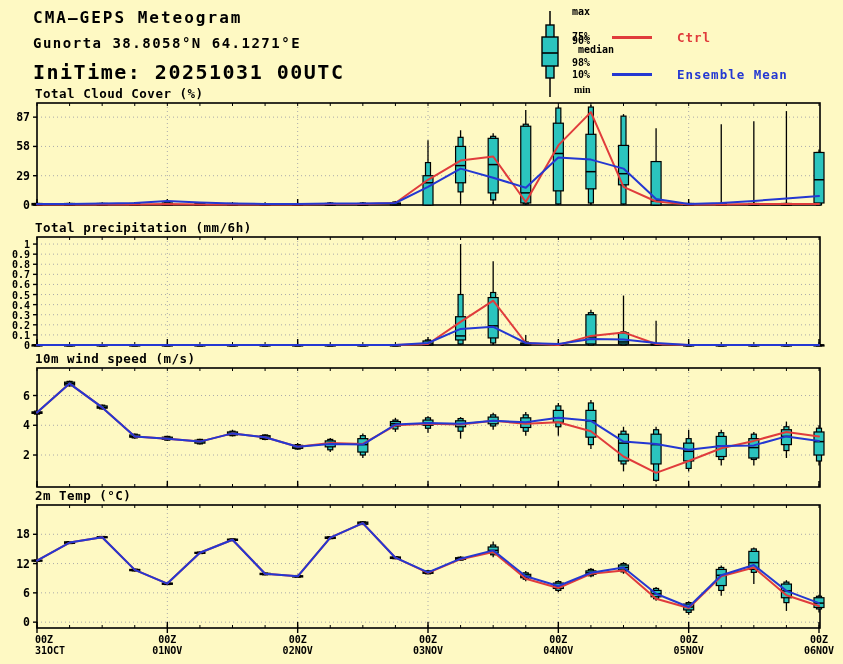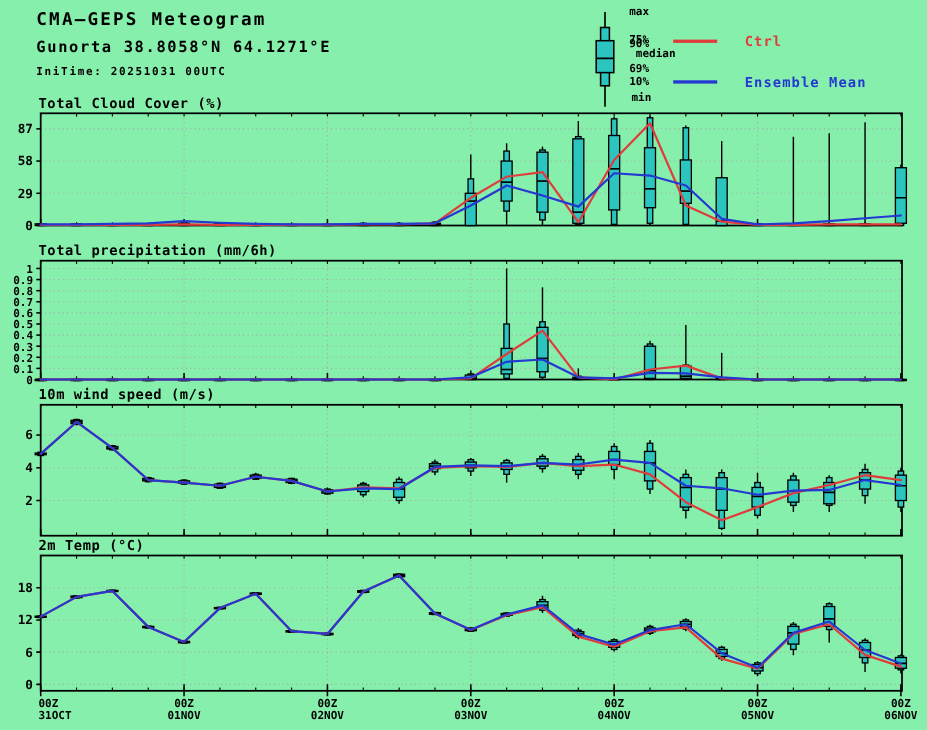--- a/index.html
+++ b/index.html
@@ -1,31 +1,31 @@
 <!DOCTYPE html>
 <html><head>
 <meta charset="utf-8">
 <style>
   html,body{margin:0;padding:0;background:#fff;}
   #stage{
-    position:relative;width:843px;height:664px;background:#86efac;
+    position:relative;width:843px;height:664px;background:#fef9c3;
     font-family:"DejaVu Sans Mono", monospace;color:#000;overflow:hidden;
   }
   .hdr{position:absolute;left:33px;font-weight:bold;white-space:pre;}
   #hdr-title{top:8px;font-size:16px;letter-spacing:2px;}
   #hdr-loc{top:35px;font-size:14px;letter-spacing:1.5px;}
-  #hdr-init{top:60px;font-size:10px;letter-spacing:1.5px;}
+  #hdr-init{top:60px;font-size:20px;letter-spacing:1.5px;}
   .lg-lbl{position:absolute;font-size:10px;font-weight:bold;white-space:nowrap;padding-left:12px;}
   #lg-max{left:560px;top:6px;}
   #lg-90{left:560px;top:35px;}
   #lg-75{left:560px;top:31px;text-align:center;}
   #lg-med{left:566px;top:44px;}
   #lg-25{left:560px;top:57px;}
   #lg-10{left:560px;top:69px;}
-  #lg-min{left:562px;top:84px;}
+  #lg-min{left:562px;top:84px;font-family:Liberation Serif, serif;}
   .lg-line{position:absolute;width:40px;height:3px;}
   #ctrl-line-swatch{left:612px;top:36px;}
   #mean-line-swatch{left:612px;top:73px;}
   .lg-series{position:absolute;left:660px;font-size:12.5px;font-weight:bold;letter-spacing:1px;white-space:nowrap;margin-left:17px;}
   #ctrl-label{top:30px;}
   #mean-label{top:67px;}
   svg text{font-family:"DejaVu Sans Mono", monospace;fill:#000;}
 </style>
 </head>
 <body>
@@ -39,21 +39,21 @@
   <svg width="24" height="100" style="position:absolute;left:538px;top:4px;">
     <line x1="12" y1="7" x2="12" y2="93" stroke="#000" stroke-width="1.5"></line>
     <rect id="lg-narrow" x="8" y="21" width="8" height="53" stroke="#000" stroke-width="1.4" fill="#2BC4BE"></rect>
     <rect id="lg-wide" x="4" y="33" width="16" height="29" stroke="#000" stroke-width="1.4" fill="#2BC4BE"></rect>
     <line x1="4" y1="49" x2="20" y2="49" stroke="#000" stroke-width="1.6"></line>
   </svg>
   <span class="lg-lbl" id="lg-max">max</span>
   <span class="lg-lbl" id="lg-90">90%</span>
   <span class="lg-lbl" id="lg-75">75%</span>
   <span class="lg-lbl" id="lg-med">median</span>
-  <span class="lg-lbl" id="lg-25">69%</span>
+  <span class="lg-lbl" id="lg-25">98%</span>
   <span class="lg-lbl" id="lg-10">10%</span>
   <span class="lg-lbl" id="lg-min">min</span>
 
   <div class="lg-line" id="ctrl-line-swatch" style="background: rgb(224, 60, 60);"></div>
   <span class="lg-series" id="ctrl-label" style="color: rgb(224, 60, 60);">Ctrl</span>
   <div class="lg-line" id="mean-line-swatch" style="background: rgb(36, 56, 210);"></div>
   <span class="lg-series" id="mean-label" style="color: rgb(36, 56, 210);">Ensemble Mean</span>
 
   <svg id="chart-svg" width="843" height="664" viewBox="0 0 843 664" style="position:absolute;left:0;top:0;">
       <g>

